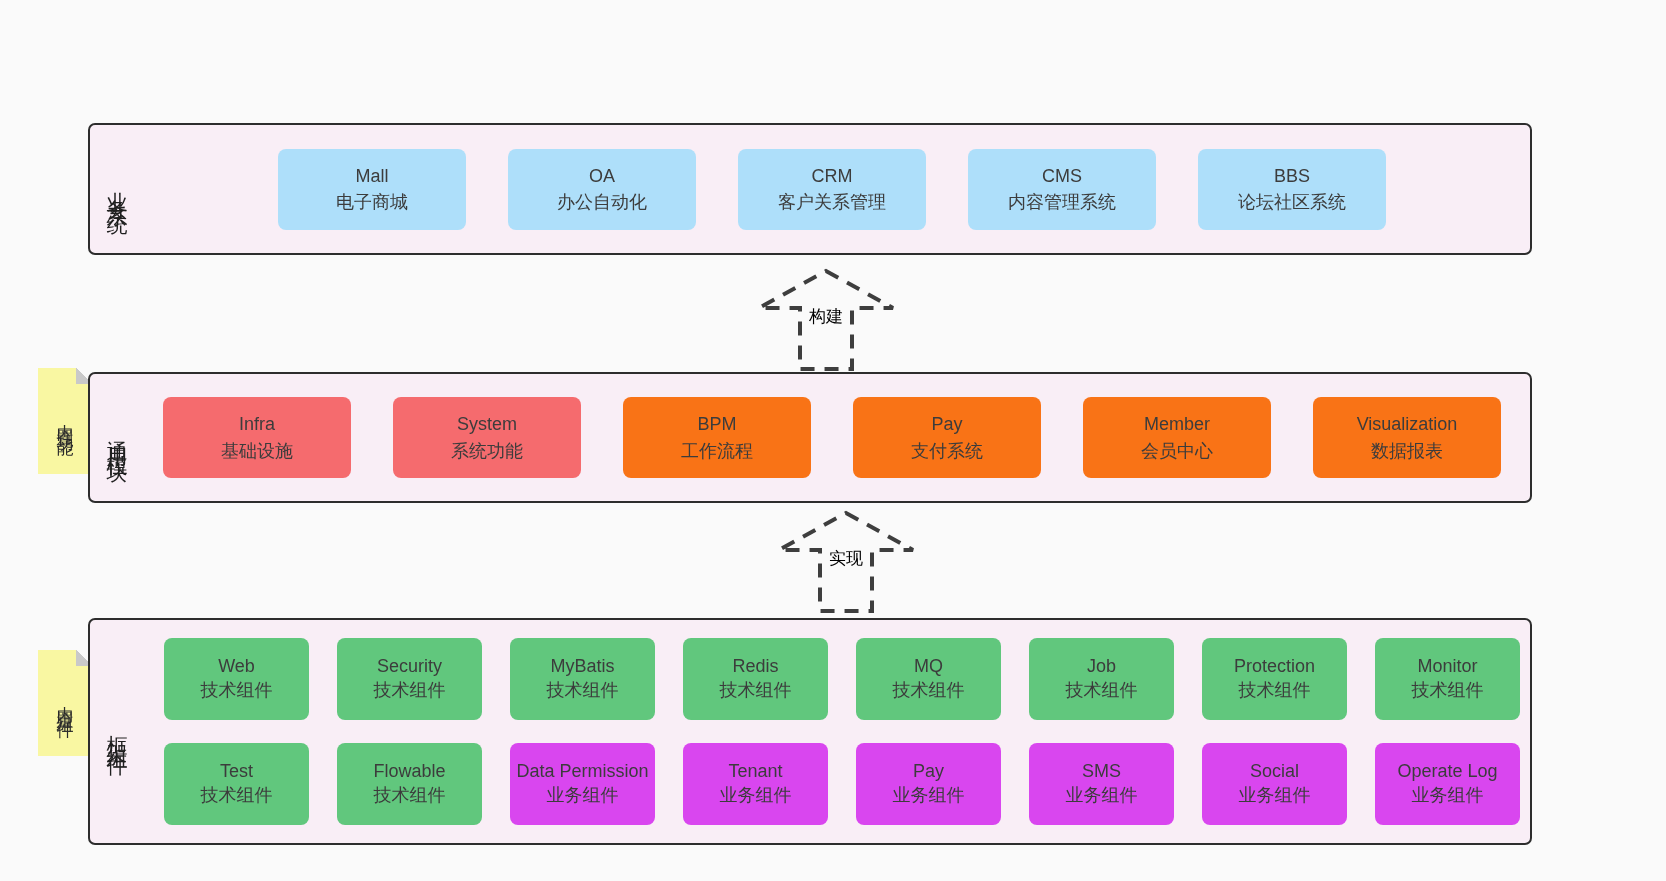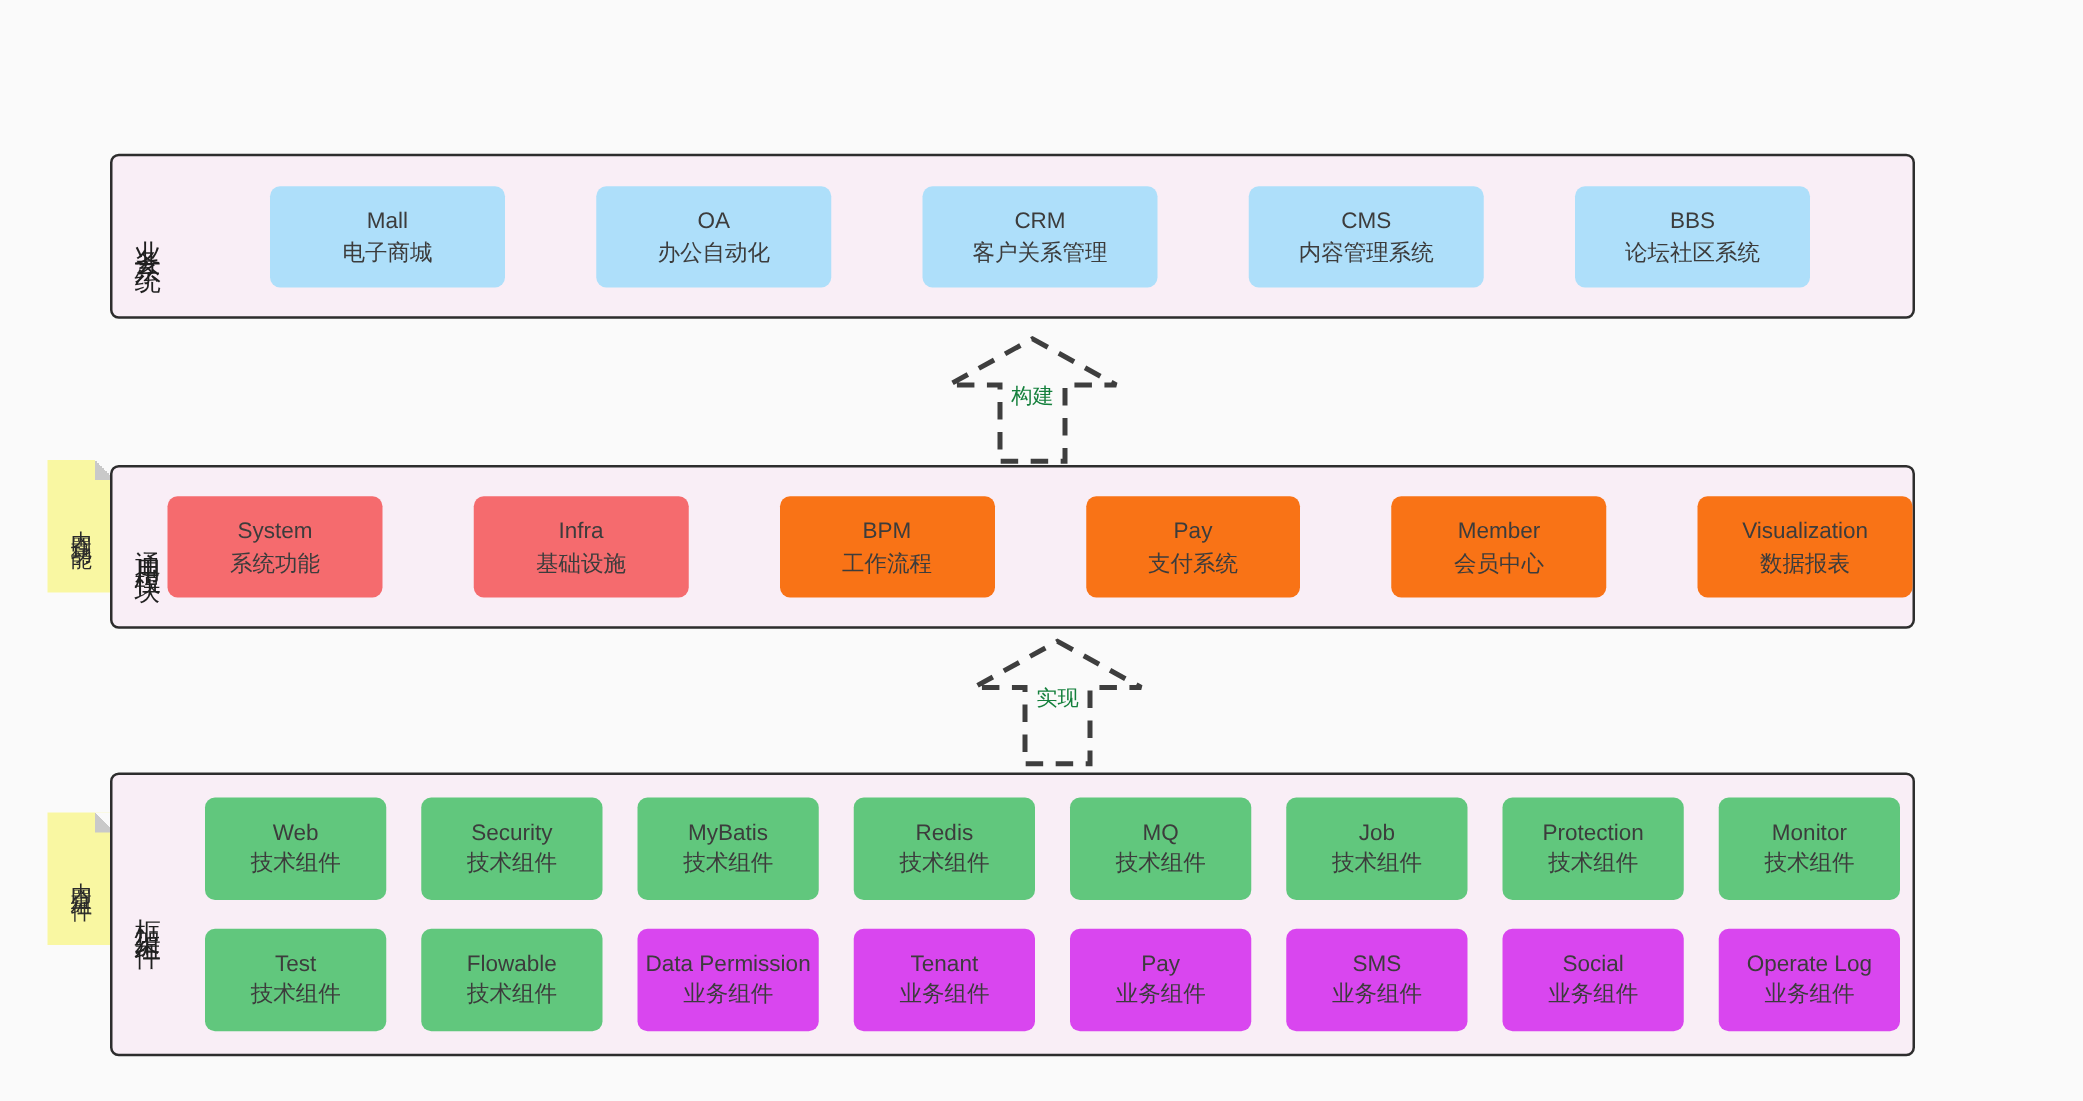--- a/index.html
+++ b/index.html
@@ -6,21 +6,21 @@
   .page{position:relative;width:1666px;height:881px;background:#fafafa;overflow:hidden;
         font-family:"Liberation Sans","DejaVu Sans",sans-serif;color:#3c3c3c;}
   .band{position:absolute;left:88px;width:1444px;background:#f9eef6;border:2px solid #2d2d2d;
         border-radius:7px;box-sizing:border-box;z-index:2;}
   .band-business{top:123px;height:132px;}
   .band-common{top:372px;height:131px;}
   .band-framework{top:618px;height:227px;}
   .band-label{position:absolute;left:13px;top:50%;transform:translateY(-50%);
         writing-mode:vertical-rl;text-orientation:upright;font-size:21px;letter-spacing:7px;color:#1f1f1f;}
   .band-content{position:absolute;left:44px;right:0;top:0;bottom:0;display:flex;
-        align-items:center;justify-content:center;gap:73px;}
+        align-items:center;justify-content:center;gap:42px;}
   .band-framework .band-content{flex-direction:column;gap:23px;}
   .row{display:flex;gap:28px;margin-left:20px;}
   .box{display:flex;flex-direction:column;align-items:center;justify-content:center;
         text-align:center;border-radius:8px;font-size:18px;line-height:1.45;}
   .b1{width:188px;height:81px;}
   .b2{width:145px;height:82px;line-height:1.32;}
   .blue{background:#aedffa}.red{background:#f56b6e}.pink{background:#f97316}
   .gdark{background:#61c77d}.glight{background:#d946ef}
   .sticky{position:absolute;left:38px;width:54px;background:#f9f7a2;z-index:1;}
   .sticky-1{top:368px;height:106px;}
@@ -28,21 +28,21 @@
   .fold{position:absolute;top:0;right:0;width:16px;height:16px;
         background:linear-gradient(to bottom left,#fafafa 0 50%,#c9c9c9 50% 100%);}
   .sticky-text{position:absolute;left:50%;top:50%;transform:translate(-50%,-50%);
         writing-mode:vertical-rl;text-orientation:upright;font-size:17px;letter-spacing:5px;color:#2a2a2a;}
   .arrow{position:absolute;width:140px;height:104px;z-index:0;}
   .arrow-1{left:756px;top:268px;}
   .arrow-2{left:776px;top:510px;text-decoration:underline;}
   .arrow svg{width:100%;height:100%;display:block;}
   .arrow polygon{fill:none;stroke:#3e3e3e;stroke-width:4;stroke-dasharray:14 10;}
   .arrow-label{position:absolute;left:50%;top:36px;transform:translateX(-50%);
-        background:#fafafa;padding:1px 4px;font-size:17px;color:#15803d;white-space:nowrap;}
+        background:#fafafa;padding:1px 4px;font-size:17px;color:#000000;white-space:nowrap;}
 </style>
 </head>
 <body>
 
 <div class="page">
 
   <div class="sticky sticky-1">
     <div class="fold"></div>
     <div class="sticky-text">内置功能</div>
   </div>
@@ -87,26 +87,26 @@
         <span>BBS</span>
         <span>论坛社区系统</span>
       </div>
     </div>
   </section>
 
   <section class="band band-common">
     <div class="band-label">通用模块</div>
     <div class="band-content">
       <div class="box b1 red">
+        <span>Infra</span>
+        <span>基础设施</span>
+      </div>
+      <div class="box b1 red">
         <span>System</span>
         <span>系统功能</span>
-      </div>
-      <div class="box b1 red">
-        <span>Infra</span>
-        <span>基础设施</span>
       </div>
       <div class="box b1 pink">
         <span>BPM</span>
         <span>工作流程</span>
       </div>
       <div class="box b1 pink">
         <span>Pay</span>
         <span>支付系统</span>
       </div>
       <div class="box b1 pink">

